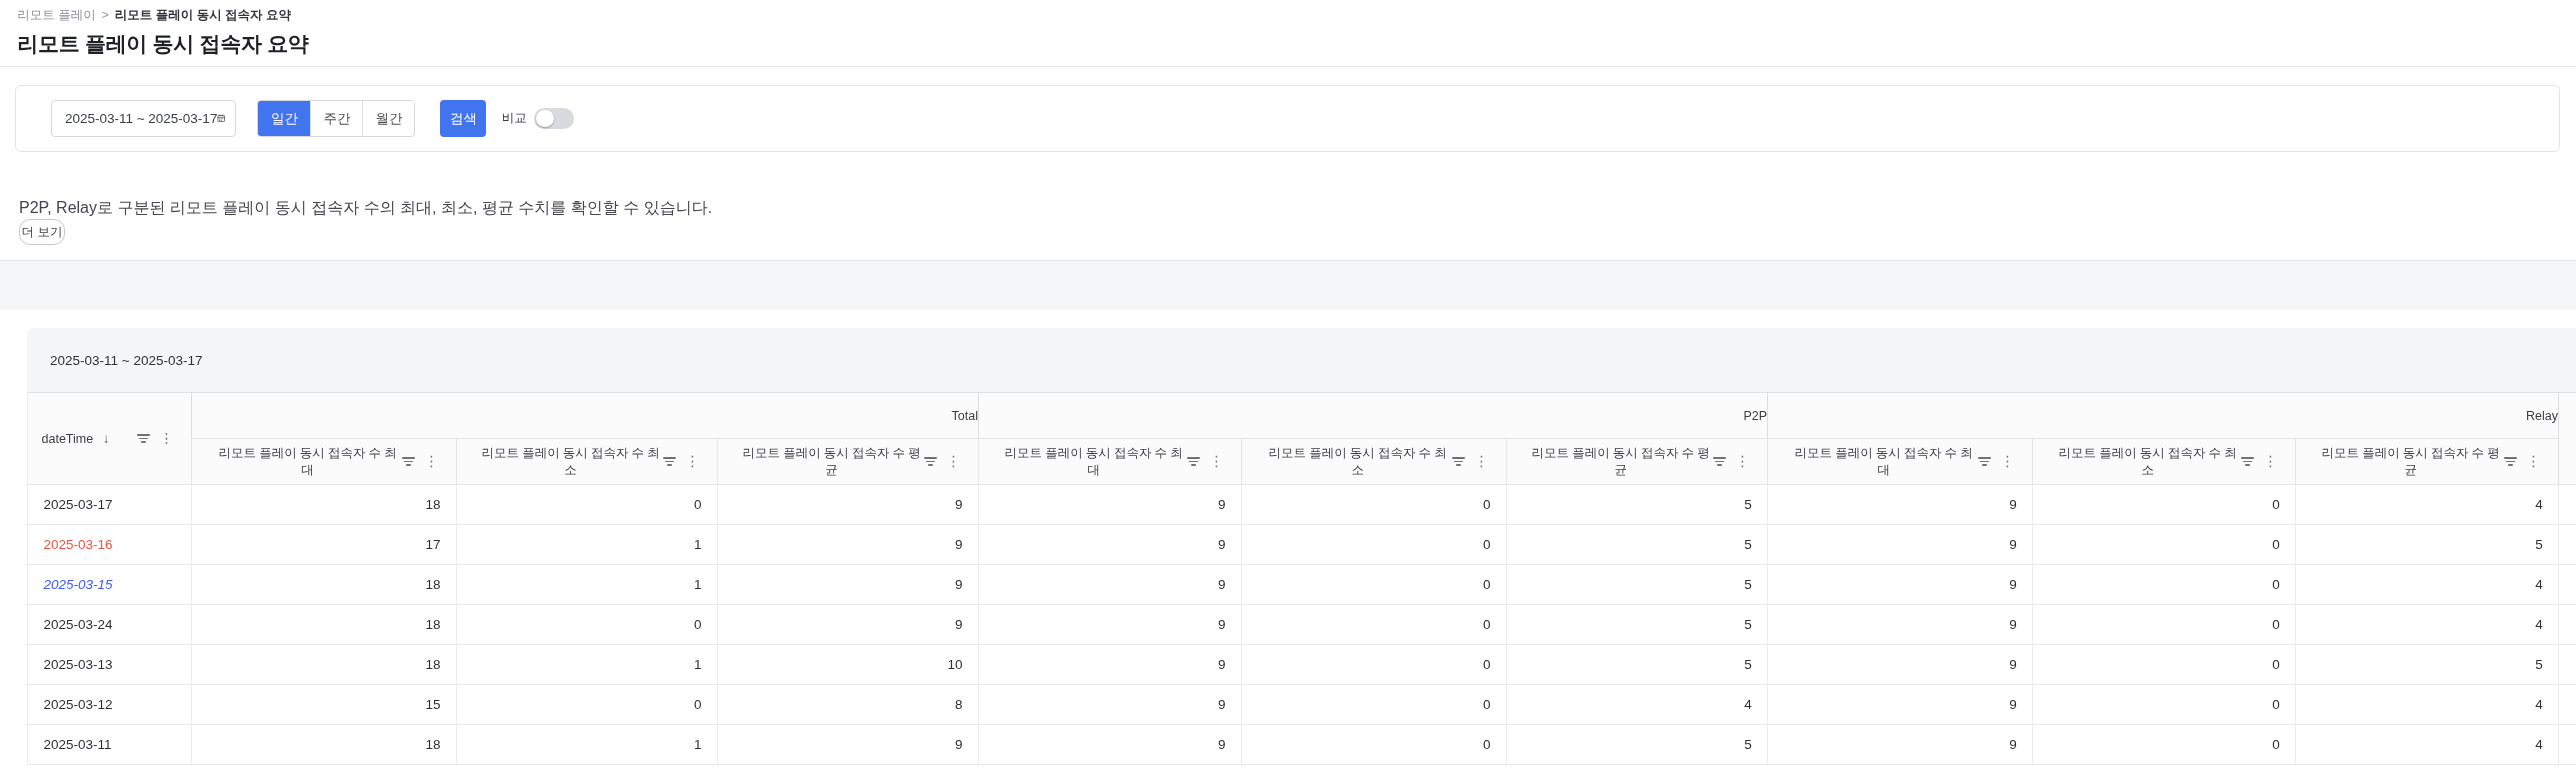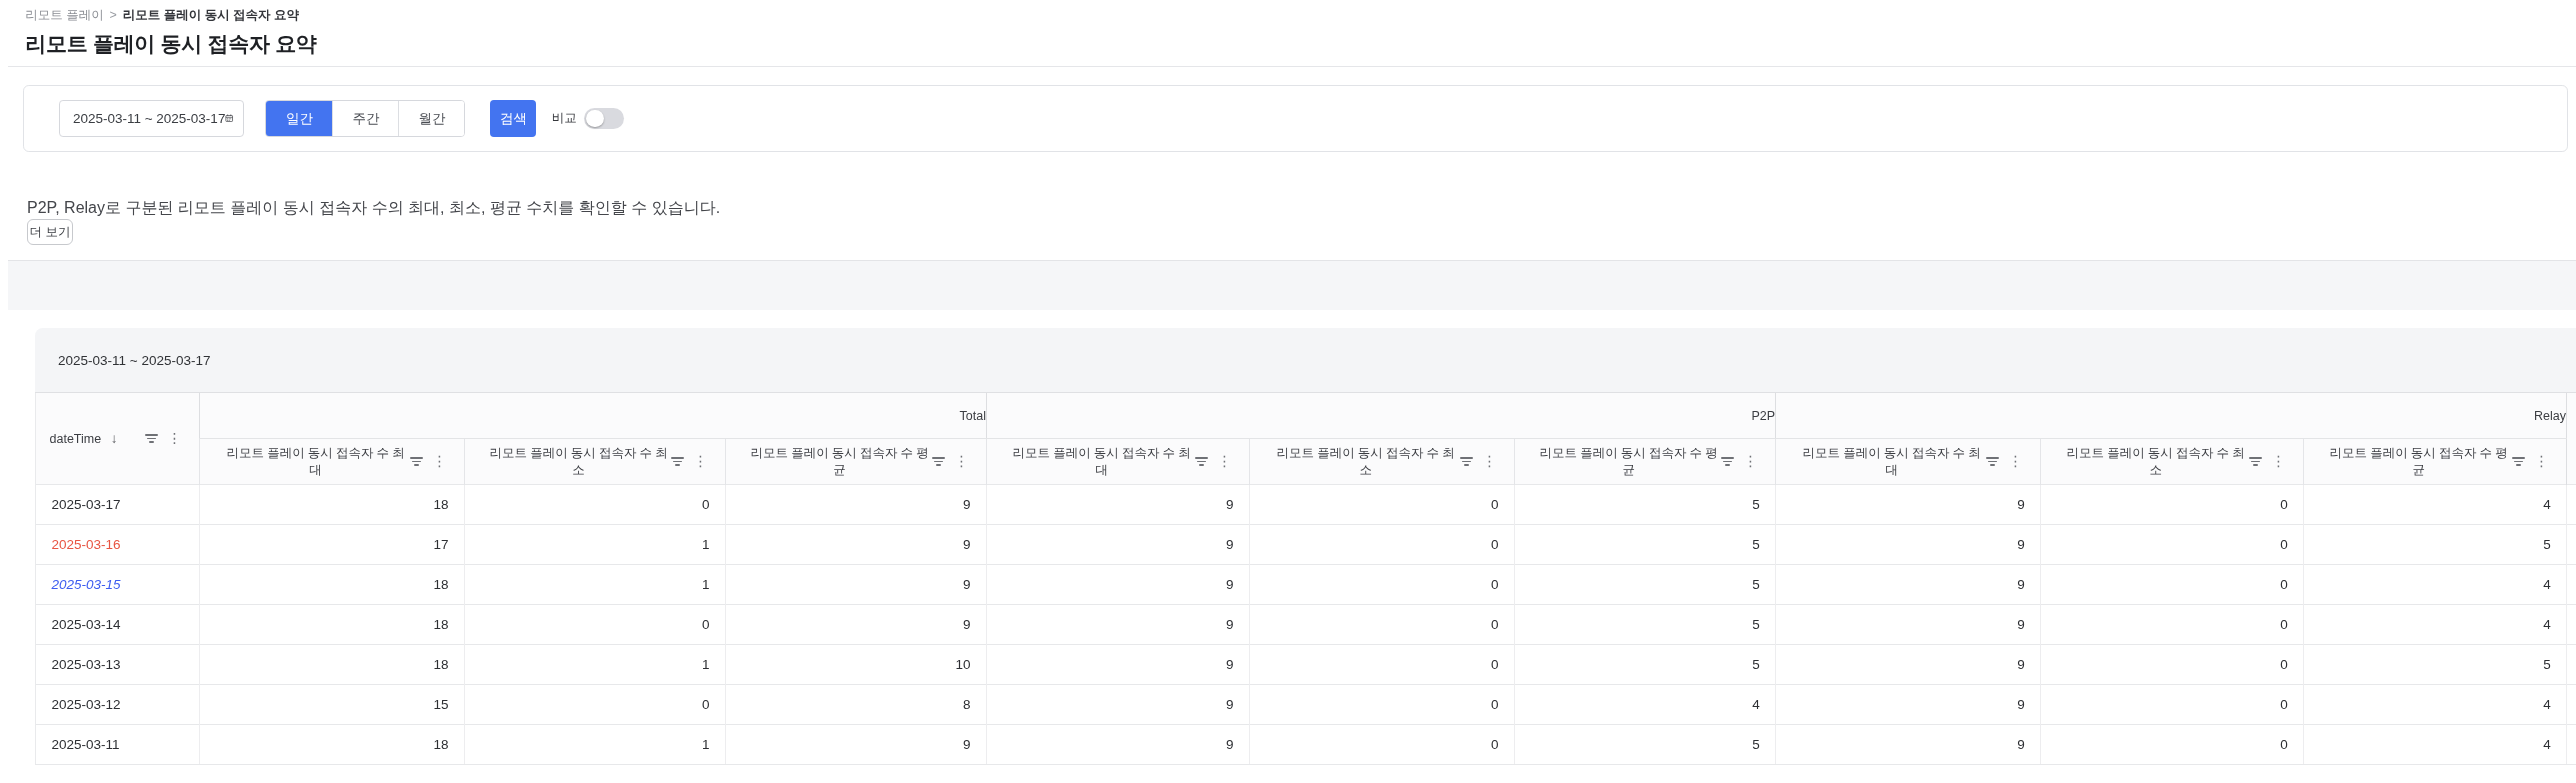--- a/index.html
+++ b/index.html
@@ -1,49 +1,49 @@
 <!DOCTYPE html>
 <html><head>
 <meta charset="utf-8">
 <style>
   * { margin:0; padding:0; box-sizing:border-box; }
   html,body { width:2576px; height:784px; background:#fff; overflow:hidden;
     font-family:"Liberation Sans","DejaVu Sans",sans-serif; }
-  .abs { position:absolute;margin-left:8px; }
+  .abs { position:absolute; }
 
   
   .breadcrumb { left:17.3px; top:6.7px; font-size:12.5px; color:#8b8e94; }
   .breadcrumb .sep { margin:0 5.8px; color:#9a9da3; }
   .breadcrumb .current { color:#33353a; font-weight:700; }
   .page-title { left:17.3px; top:30px; font-size:21px; font-weight:700; color:#1e2024; letter-spacing:-0.3px; }
   .divider-top { left:0; top:66px; width:2576px; height:1px; background:#e5e6e9; }
 
   
   .filter-panel { left:15.4px; top:85px; width:2545px; height:67px; background:#fff;
     border:1px solid #e1e3e7; border-radius:5.8px; display:flex; align-items:center; }
   .date-input { margin-left:35px; width:185px; height:37px; border:1px solid #d6d8dd; border-radius:3.9px;
     background:#fff; display:flex; align-items:center; padding:0 9.6px 0 12.5px; cursor:pointer; }
   .date-input .dval { font-size:13.5px; color:#3a3d42; white-space:nowrap; }
   .date-input svg { margin-left:auto; }
   .seg-group { margin-left:21px; display:flex; border:1px solid #d6d8dd; border-radius:3.9px; overflow:hidden; height:37px; }
-  .seg-btn { width:66px; height:100%; background:#fff; border:none; font-size:13.5px; color:#4a4d53;
+  .seg-btn { width:52px; height:100%; background:#fff; border:none; font-size:13.5px; color:#4a4d53;
     cursor:pointer; font-family:inherit;text-align:center; }
   .seg-btn + .seg-btn { border-left:1px solid #dcdee2; }
   .seg-btn.active { background:#4374f0; color:#fff; }
   .search-btn { margin-left:25px; width:46px; height:37px; background:#4374f0; color:#fff; border:none;
     border-radius:3.9px; font-size:13.5px; cursor:pointer; font-family:inherit; }
   .compare-label { margin-left:15.4px; font-size:12.5px; color:#35373c; }
   .toggle { margin-left:7.7px; width:40px; height:21px; border-radius:10.6px; background:#d9dadf; position:relative; cursor:pointer; }
   .toggle .knob { position:absolute; left:1.9px; top:1.9px; width:17.3px; height:17.3px; border-radius:50%;
     background:#fff; box-shadow:0 1px 1.9px rgba(0,0,0,.3); }
 
   
   .desc-text { left:19px; top:198px; font-size:16px; color:#44464b; }
   .more-btn { left:19px; top:219px; width:46px; height:26px; background:#fff; border:1px solid #c7c9cd;
-    border-radius:6px; font-size:12.5px; color:#3a3d42; cursor:pointer; font-family:inherit; }
+    border-radius:11px; font-size:12.5px; color:#3a3d42; cursor:pointer; font-family:inherit; }
   .divider-mid { left:0; top:260px; width:2576px; height:1px; background:#e3e4e7; }
   .gray-band { left:0; top:261px; width:2576px; height:49px; background:#f5f6f8; }
 
   
   .card { left:27px; top:328px; width:2561px; height:455px; }
   .card-header { width:100%; height:64px; background:#f4f5f7; border-radius:7.7px 7.7px 0 0;
     display:flex; align-items:center; }
   .card-header .range { margin-left:23px; font-size:13.5px; color:#303236; }
 
   table.grid { border-collapse:collapse; table-layout:fixed; width:2580px; background:#fff; }
@@ -320,21 +320,21 @@
           <td class="num-cell">9</td>
           <td class="num-cell">9</td>
           <td class="num-cell">0</td>
           <td class="num-cell">5</td>
           <td class="num-cell">9</td>
           <td class="num-cell">0</td>
           <td class="num-cell">4</td>
           <td class="sliver-cell"></td>
         </tr>
         <tr>
-          <td class="date-cell">2025-03-14</td>
+          <td class="date-cell">2025-03-24</td>
           <td class="num-cell">18</td>
           <td class="num-cell">0</td>
           <td class="num-cell">9</td>
           <td class="num-cell">9</td>
           <td class="num-cell">0</td>
           <td class="num-cell">5</td>
           <td class="num-cell">9</td>
           <td class="num-cell">0</td>
           <td class="num-cell">4</td>
           <td class="sliver-cell"></td>

